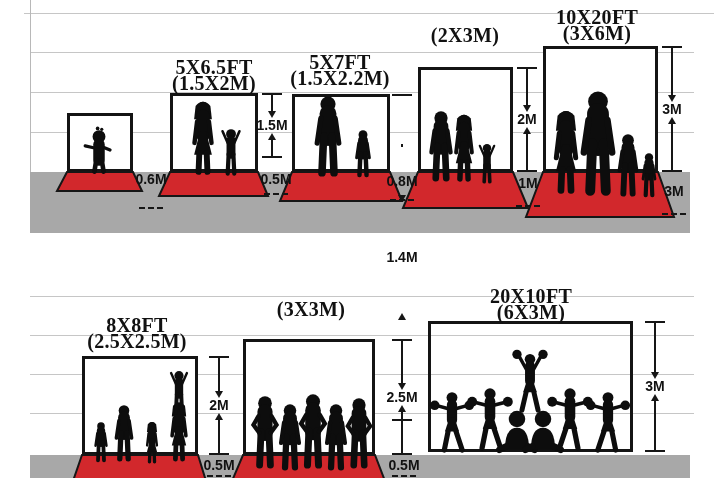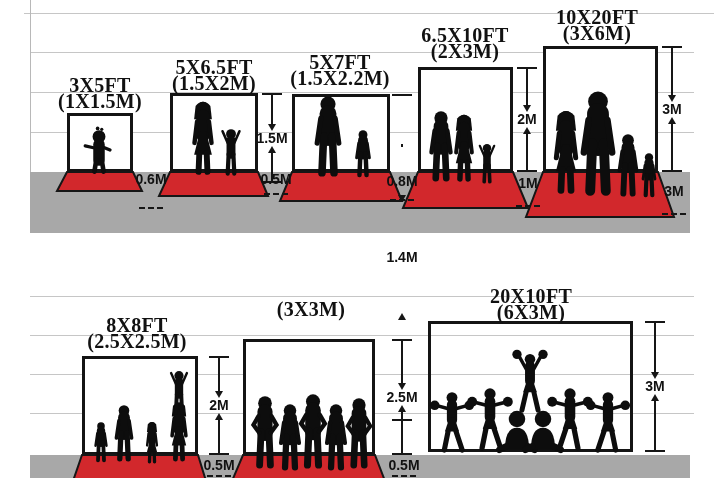--- a/index.html
+++ b/index.html
@@ -193,53 +193,48 @@
       <use href="#sym-cheer-side" transform="translate(452,452) scale(-0.64,0.64)"></use>
       <use href="#sym-cheer-side" transform="translate(490,450) scale(-0.66,0.66)"></use>
       <use href="#sym-sitter" transform="translate(517,452) scale(1.1)"></use>
       <use href="#sym-sitter" transform="translate(543,452) scale(1.1)"></use>
       <use href="#sym-cheer" transform="translate(530,412) scale(0.62)"></use>
       <use href="#sym-cheer-side" transform="translate(570,450) scale(0.66)"></use>
       <use href="#sym-cheer-side" transform="translate(608,452) scale(0.64)"></use>
     </g>
   </svg>
 
-  <div class="ptitle" style="left:40px;top:77px;">
-    <div>3X5FT</div>
-    <div>(1X1.5M)</div>
-  </div>
   <div class="ptitle" style="left:154px;top:59px;">
     <div>5X6.5FT</div>
     <div>(1.5X2M)</div>
   </div>
   <div class="ptitle" style="left:280px;top:54px;">
     <div>5X7FT</div>
     <div>(1.5X2.2M)</div>
   </div>
   <div class="ptitle" style="left:405px;top:27px;">
-    <div>6.5X10FT</div>
     <div>(2X3M)</div>
   </div>
   <div class="ptitle" style="left:537px;top:9px;">
     <div>10X20FT</div>
     <div>(3X6M)</div>
   </div>
   <div class="ptitle" style="left:77px;top:317px;">
     <div>8X8FT</div>
     <div>(2.5X2.5M)</div>
   </div>
   <div class="ptitle" style="left:251px;top:301px;">
     <div>(3X3M)</div>
   </div>
   <div class="ptitle" style="left:471px;top:288px;">
     <div>20X10FT</div>
     <div>(6X3M)</div>
   </div>
 
-  <div class="vdim" style="left:250px;top:93px;height:90px;justify-content:space-between;">
+  <div class="vdim" style="left:250px;top:93px;height:65px;justify-content:space-between;">
     <div class="tick"></div>
       <div class="seg"></div>
       <div class="arr down"></div>
     <div class="dlabel">1.5M</div>
     <div class="arr up"></div>
       <div class="seg"></div>
       <div class="tick"></div>
   </div>
   <div class="vdim" style="left:380px;top:94px;height:78px;gap:48px;">
     <div class="tick"></div>

